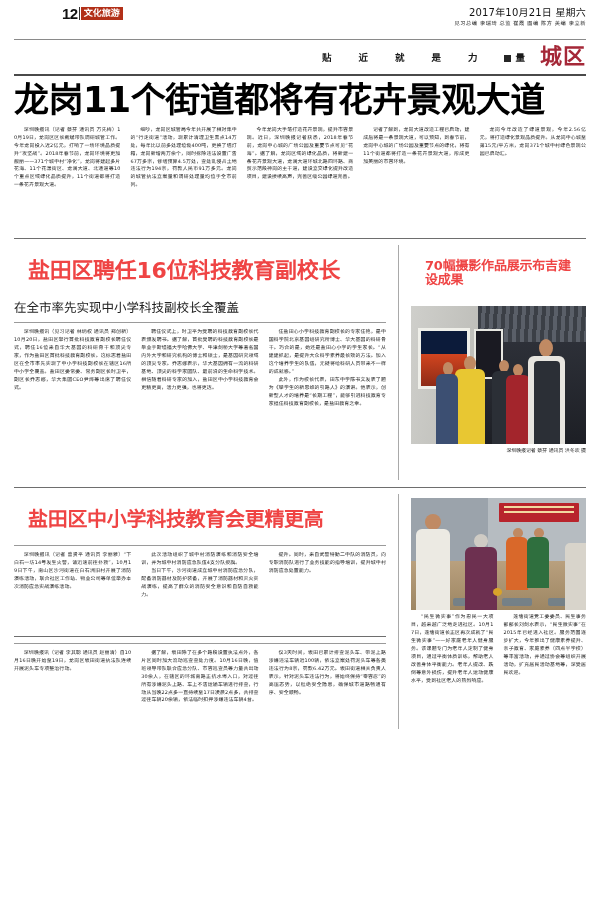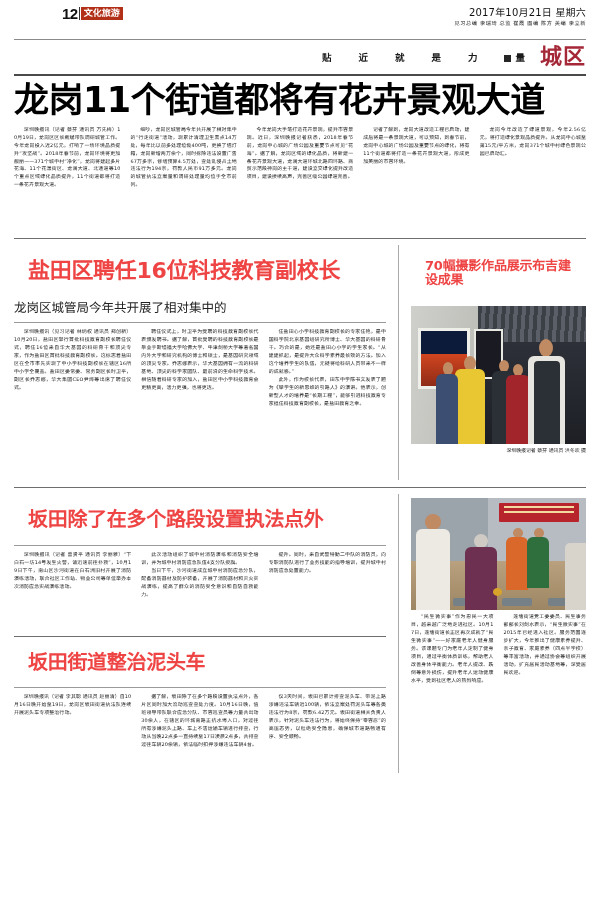--- a/index.html
+++ b/index.html
@@ -205,21 +205,21 @@
         <p>龙岗今年改造了绿道景观，今年2.56亿元，将打造绿化景观品质提升。从龙岗中心城至第15元/平方米，龙岗371个城中村绿色景观公园已启动汇。</p>
       </div>
   </div>
 
   <div class="hr-thick"></div>
 
   <div class="main-split">
 
     <div class="left-zone">
       <h3 class="sec-head h-lg">盐田区聘任16位科技教育副校长</h3>
-      <p class="sec-sub">龙岗区城管局今年共开展了相对集中的</p>
+      <p class="sec-sub">在全市率先实现中小学科技副校长全覆盖</p>
       <div class="hr-thin"></div>
       <div class="cols" style="height:152px;overflow:hidden;">
         <div class="col bodytext">
             <p>深圳晚报讯（见习记者 林炳权 通讯员 郑创新）10月20日，盐田区举行首批科技教育副校长聘任仪式，聘任16位来自华大基因的科研骨干和顶尖专家，作为盐田区首批科技教育副校长。这标志着盐田区在全市率先实现了中小学科技副校长在辖区16所中小学全覆盖。盐田区委常委、常务副区长时卫平，副区长乔志娜，华大集团CEO尹烨等出席了聘任仪式。</p>
           </div>
         <div class="col bodytext">
             <p>聘任仪式上，时卫平为受聘的科技教育副校长代表颁发聘书。据了解，首批受聘的科技教育副校长是毕业于斯坦福大学哈佛大学、牛津剑桥大学等著名国内外大学和研究机构的博士和硕士，是基因研究领域的顶尖专家。乔志娜表示，华大基因拥有一流的科研基地、顶尖的科学家团队、最前沿的生命科学技术。相信随着科研专家的加入，盐田区中小学科技教育会更精更高，活力更强，也将更达。</p>
           </div>
         <div class="col bodytext">
             <p>任盐田心小学科技教育副校长的专家任艳，是中国科学院北京基因组研究所博士、华大基因的科研骨干。巧合的是，她还是盐田心小学的学生家长。“从建建抓起，是提升大众科学素养最长效的方法。加入这个培养学生的队伍，无疑将给科研人员带来不一样的成就感。”</p>
@@ -256,39 +256,38 @@
       </div>
       <div class="byline-right">深圳晚报记者 蔡芬 通讯员 洪冬欢 摄</div>
     </div>
   </div>
 
   <div class="hr-thick"></div>
 
   <div class="main-split">
 
     <div class="left-zone">
-      <h3 class="sec-head h-md">坂田除了在多个路段设置执法点外</h3>
+      <h3 class="sec-head h-md">盐田区中小学科技教育会更精更高</h3>
       <div class="hr-thin"></div>
       <div class="cols" style="height:78px;overflow:hidden;">
         <div class="col bodytext">
             <p>深圳晚报讯（记者 曾贤平 通讯员 李丽雅）“下白石一坊14号发生火警，请迅速前往扑救”，10月19日下午，南山区沙河街道在白石洲旧村开展了消防演练活动，联合社区工作站、物业公司等单位举办本次消防应急实战演练活动。</p>
           </div>
         <div class="col bodytext">
             <p>此次活动组织了城中村消防演练和消防安全培训，并为城中村消防应急队伍4支分队授旗。</p>
             <p>当日下午，沙河街道成立城中村消防应急分队，配备消防器材及防护装备，开展了消防器材和灭火实战演练，提高了群众的消防安全意识和自防自救能力。</p>
           </div>
         <div class="col bodytext">
             <p>提升。同时，来自武警特勤二中队的消防员，向专职消防队进行了业务技能的指导培训，提升城中村消防应急处置能力。</p>
           </div>
       </div>
 
       <div class="hr-thick"></div>
 
       <div>
-        <h3 class="sec-head h-md">坂田街道整治泥头车</h3>
         <div class="hr-thin"></div>
         <div class="cols" style="height:80px;overflow:hidden;">
           <div class="col bodytext">
               <p>深圳晚报讯（记者 李其聪 通讯员 赵丽清）自10月16日晚开始至19日，龙岗区坂田街道执法队连续开展泥头车专项整治行动。</p>
             </div>
           <div class="col bodytext">
               <p>据了解，坂田除了在多个路段设置执法点外，各片区同时加大流动巡查查处力度。10月16日晚，值班领导带队联合应急分队、市容巡查员等力量共出动30余人，在辖区的环城南路正抗水埠入口，对过往所有涉嫌泥头上路、车上不洁运输车辆进行排查，行动从当晚22点多一直持续至17日凌晨2点多，共排查过往车辆20余辆，依法临时扣押涉嫌违法车辆4台。</p>
             </div>
           <div class="col bodytext">
               <p>仅3天时间，坂田已累计排查泥头车、带泥上路涉嫌违法车辆近100辆，依法立案处罚泥头车等各类违法行为8宗，罚款6.42万元。坂田街道相关负责人表示，针对泥头车违法行为，将始终保持“零容忍”的高压态势，以杜绝安全隐患，确保城市道路畅通有序、安全顺畅。</p>

